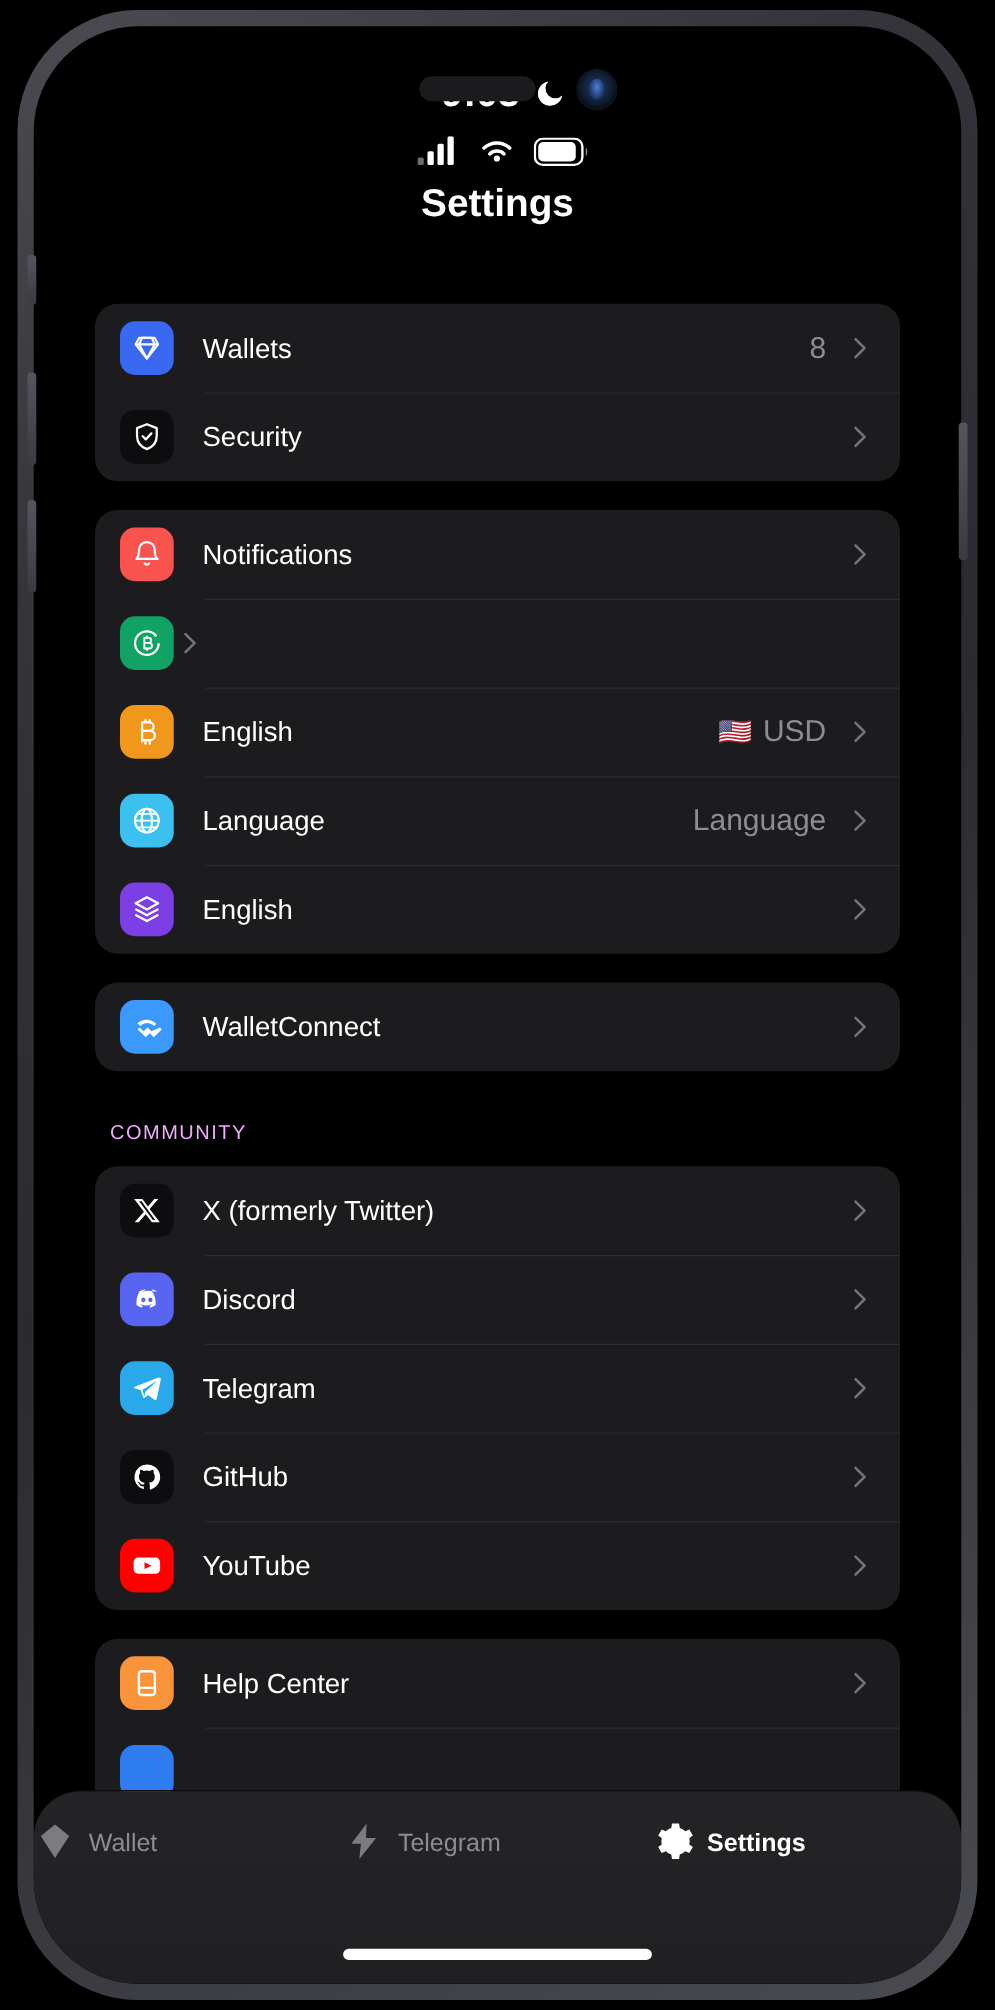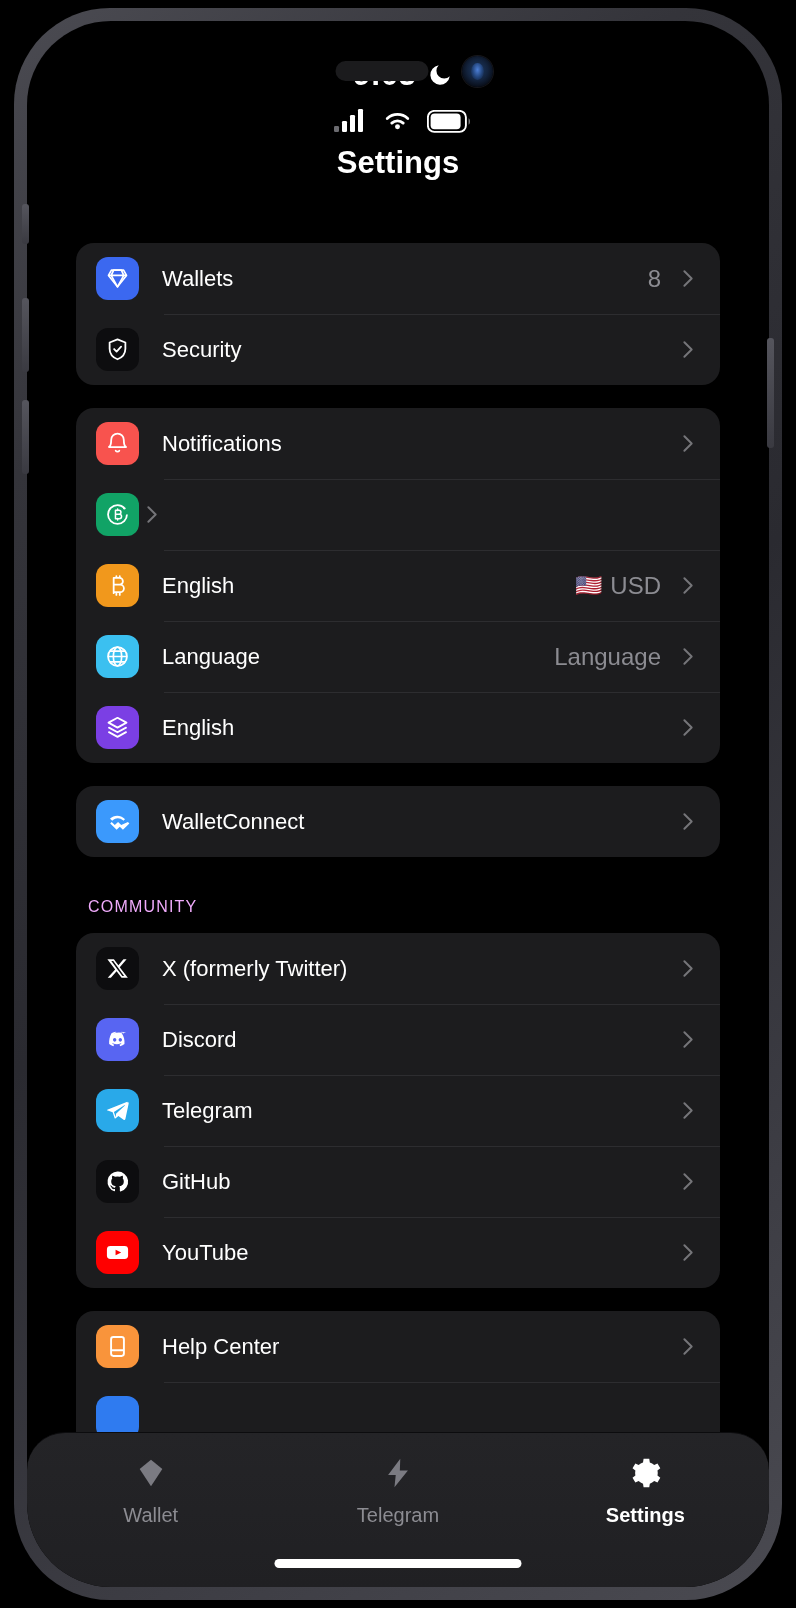--- a/index.html
+++ b/index.html
@@ -201,21 +201,21 @@
     border-top: 1px solid #0c0c0e;
     border-radius: 38px 38px 0 0;
     display: flex;
     align-items: flex-start;
     padding-top: 23px;
     z-index: 7;
   }
   .tab-item {
     flex: 1;
     display: flex;
-    flex-direction: column;
+    flex-direction: row;
     align-items: center;
     gap: 10px;
   }
   .tab-label { font-size: 20px; color: #8c8c92; }
   .tab-item.active .tab-label { color: #fff; font-weight: bold; }
 
   #home-indicator {
     position: absolute;
     bottom: 19px;
     left: 50%;

